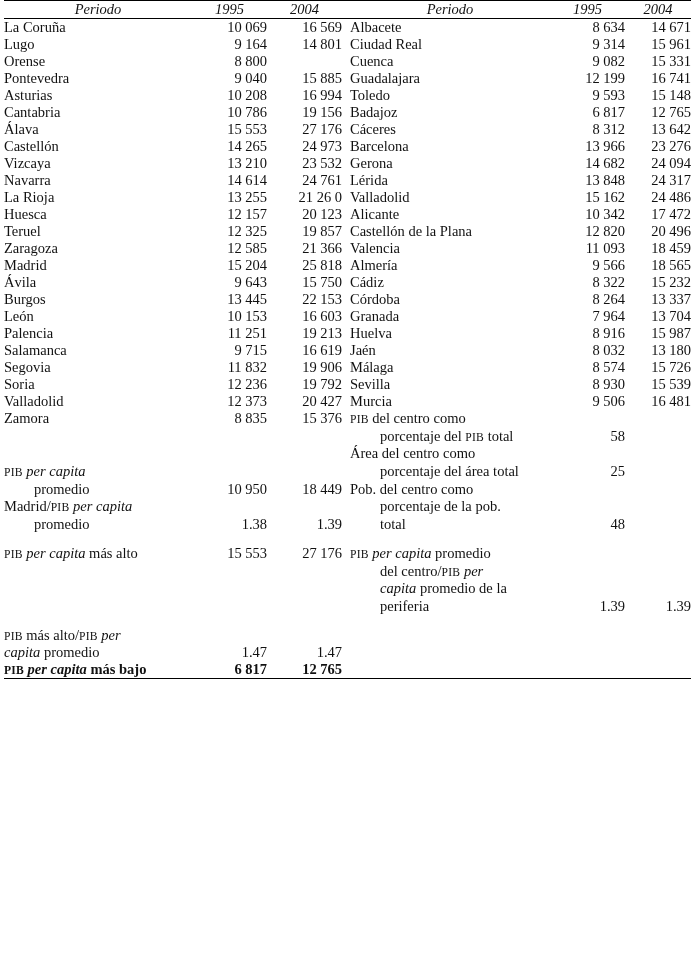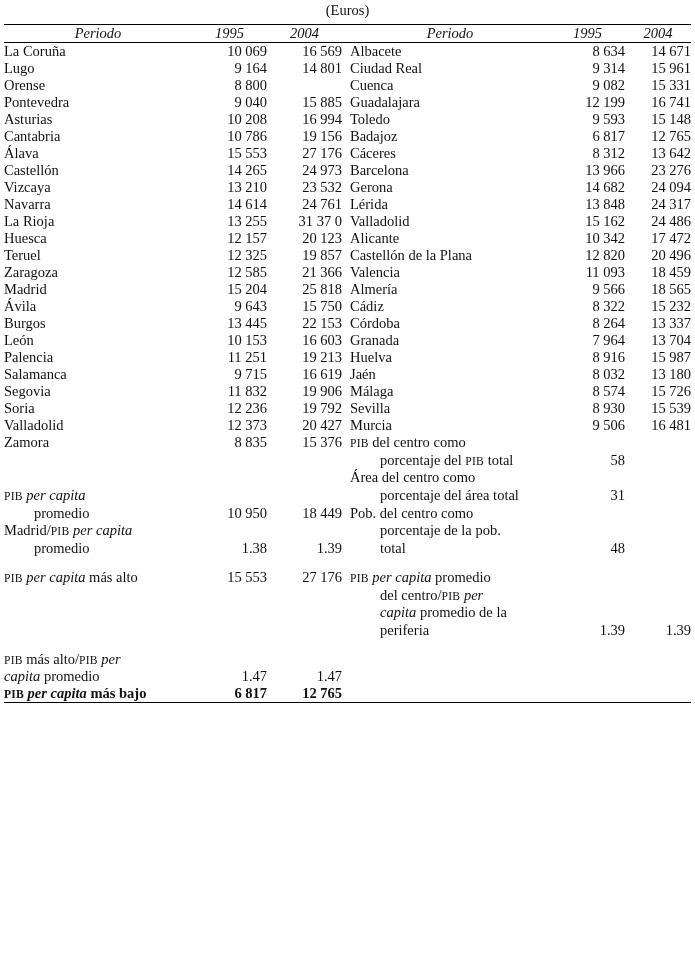--- a/index.html
+++ b/index.html
@@ -84,21 +84,20 @@
   }
   .vb { vertical-align: bottom; }
   .spacer-row td { height: 11px; }
   .tight { line-height: 1.22; font-family: Liberation Serif, serif; }
 </style>
 </head>
 <body>
 
 <div class="page">
 
-  <div class="caption">(Euros)</div>
 
   <table class="main">
     <colgroup>
       <col class="colA">
         <col class="colB">
         <col class="colC">
       <col class="gap">
       <col class="colD">
         <col class="colE">
         <col class="colF">
@@ -201,21 +200,21 @@
         <td class="cell-num">14 614</td>
         <td class="cell-num">24 761</td>
         <td></td>
         <td class="cell-label">Lérida</td>
         <td class="cell-num">13 848</td>
         <td class="cell-num">24 317</td>
       </tr>
       <tr>
         <td class="cell-label">La Rioja</td>
         <td class="cell-num">13 255</td>
-        <td class="cell-num">31 37 0</td>
+        <td class="cell-num">21 26 0</td>
         <td></td>
         <td class="cell-label">Valladolid</td>
         <td class="cell-num">15 162</td>
         <td class="cell-num">24 486</td>
       </tr>
       <tr>
         <td class="cell-label">Huesca</td>
         <td class="cell-num">12 157</td>
         <td class="cell-num">20 123</td>
         <td></td>
@@ -356,21 +355,21 @@
         <td class="cell-num"></td>
         <td class="cell-num"></td>
       </tr>
       <tr>
         <td class="cell-label tight">
           <span class="sc">PIB</span><span class="it"> per capita</span>
         </td>
         <td class="cell-num"></td>
         <td class="cell-num"></td>
         <td></td>
-        <td class="cell-num vb">31</td>
+        <td class="cell-num vb">25</td>
         <td class="cell-num vb"></td>
       </tr>
 
       <tr>
         <td class="cell-label">
           <span class="indent1">promedio</span>
         </td>
         <td class="cell-num">10 950</td>
         <td class="cell-num">18 449</td>
         <td></td>

